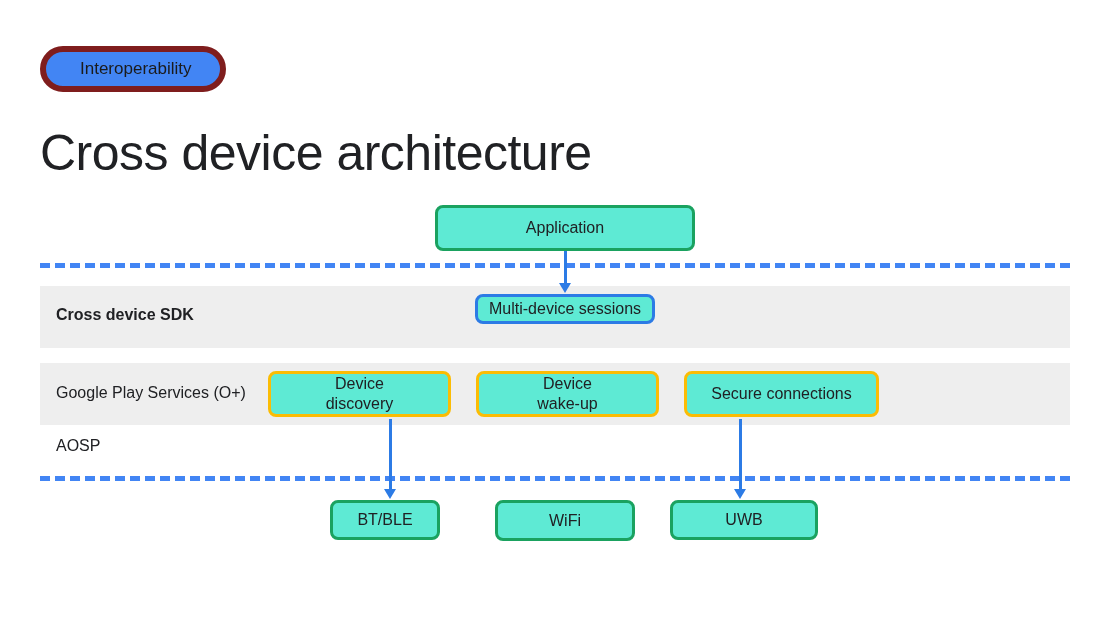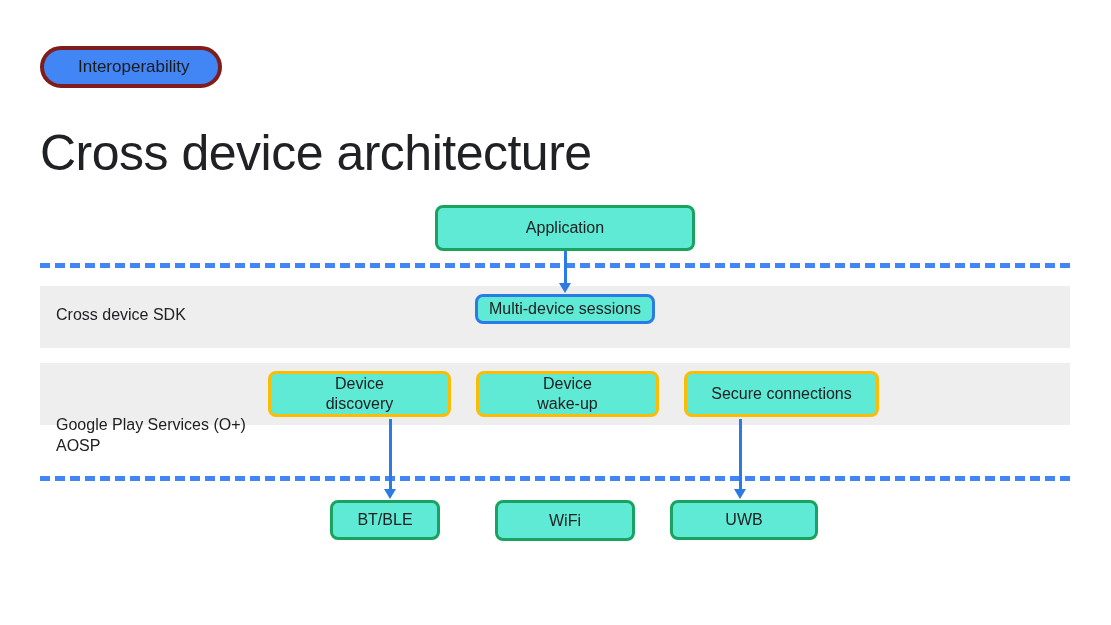--- a/index.html
+++ b/index.html
@@ -10,21 +10,21 @@
     height: 625px;
     position: relative;
     overflow: hidden;
     color: #202124;
   }
   .pill {
     position: absolute;
     top: 46px;
     left: 40px;
     background: #4285f4;
-    border: 4px solid #7f1d1d;
+    border: 6px solid #7f1d1d;
     border-radius: 999px;
     padding: 7px 28px 7px 34px;
     font-size: 17px;
     font-weight: 500;
     color: #1b1b1b;
   }
   .title {
     position: absolute;
     top: 124px;
     left: 40px;
@@ -48,22 +48,22 @@
     width: 1030px;
     background: #eeeeee;
   }
   .band.b1 { top: 81px; height: 62px; }
   .band.b2 { top: 158px; height: 62px; }
   .lbl {
     position: absolute;
     font-size: 16px;
     color: #202124;
   }
-  .lbl.l1 { top: 101px; left: 56px; }
-  .lbl.l2 { top: 179px; left: 56px; margin-top: 32px; }
+  .lbl.l1 { top: 101px; left: 56px; font-weight: bold; }
+  .lbl.l2 { top: 179px; left: 56px; }
   .lbl.l3 { top: 232px; left: 56px; }
   .box {
     position: absolute;
     background: #5eead4;
     border-radius: 8px;
     display: flex;
     align-items: center;
     justify-content: center;
     text-align: center;
     font-size: 16px;

